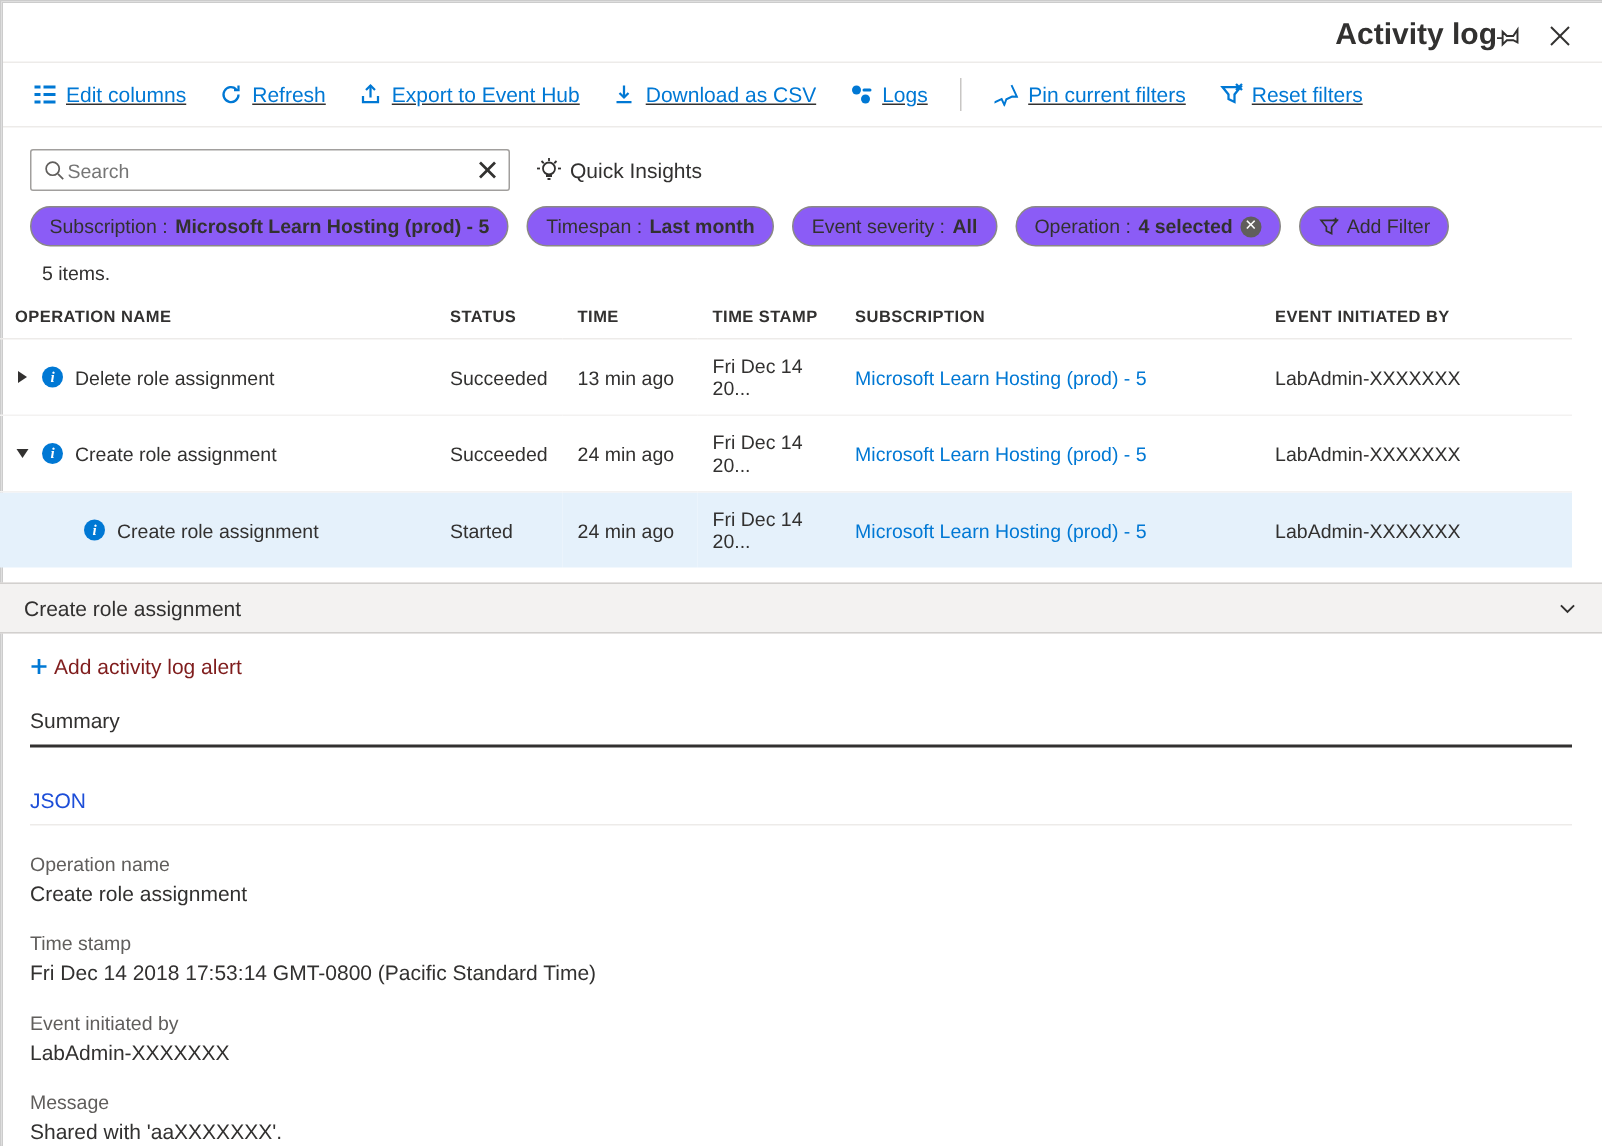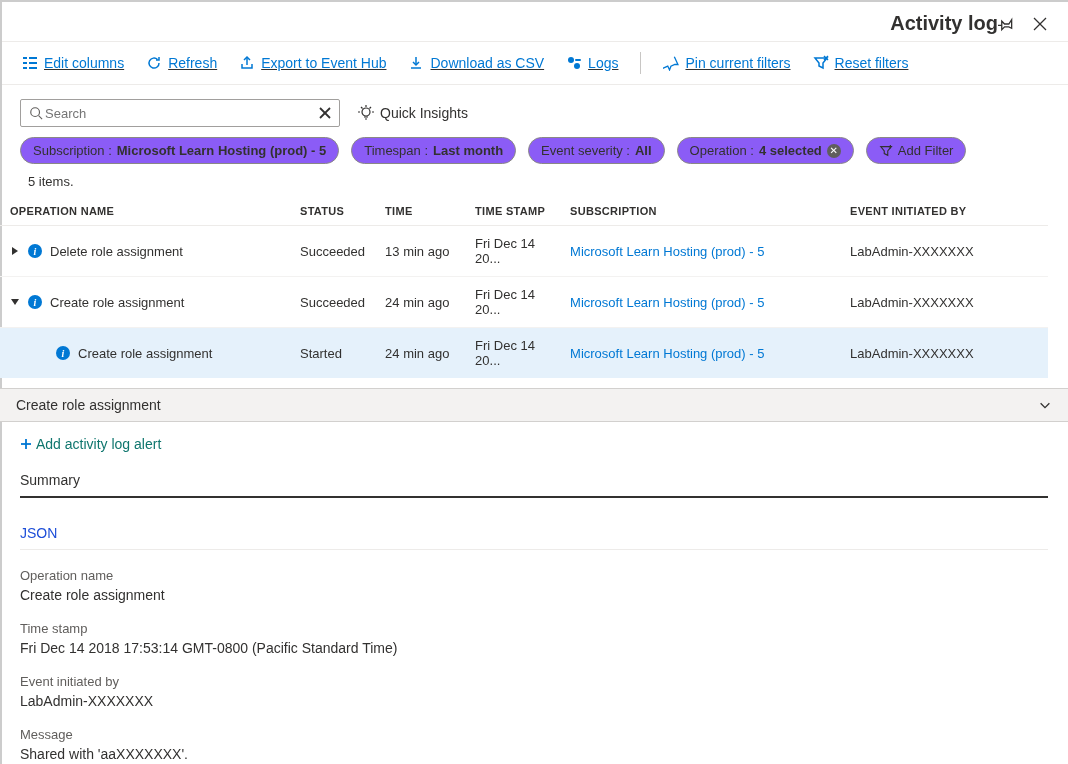--- a/index.html
+++ b/index.html
@@ -38,21 +38,21 @@
   .caret { width:10px; display:inline-flex; justify-content:center; color:#323130;}
   .info-icon { width:14px; height:14px; border-radius:50%; background:#0078d4; color:#fff; display:inline-flex; align-items:center; justify-content:center; font-size:10px; font-weight:bold; font-style:italic; font-family: Georgia, serif;}
   .link { color:#0078d4; cursor:pointer; }
   th.first, td.first { padding-left:32px; }
   td.indent .op-cell { padding-left:28px; }
 
   .detail-header { margin-top:10px; background:#f3f2f1; border-top:1px solid #d2d0ce; border-bottom:1px solid #d2d0ce; display:flex; align-items:center; justify-content:space-between; padding:8px 16px; font-size:14px;}
   .detail-header .chev { cursor:pointer; }
 
   .detail-body { padding:14px 20px; position:relative;}
-  .add-alert { color:#0f766e; cursor:pointer; display:flex; align-items:center; gap:4px; font-size:14px; margin-bottom:14px;}
+  .add-alert { color:#7f1d1d; cursor:pointer; display:flex; align-items:center; gap:4px; font-size:14px; margin-bottom:14px;}
   .tabs { display:flex; gap:22px; border-bottom:1px solid #edebe9; margin-bottom:18px;flex-direction:column;}
   .tab { padding:6px 0 8px 0; font-size:14px; cursor:pointer; color:#1d4ed8;}
   .tab.active { color:#323130; border-bottom:2px solid #323130; margin-bottom:-1px;}
 
   .field { margin-bottom:18px; }
   .field .flabel { color:#605e5c; font-size:13px; margin-bottom:4px;}
   .field .fvalue { color:#323130; font-size:14px;}
 </style>
 </head>
 <body>

